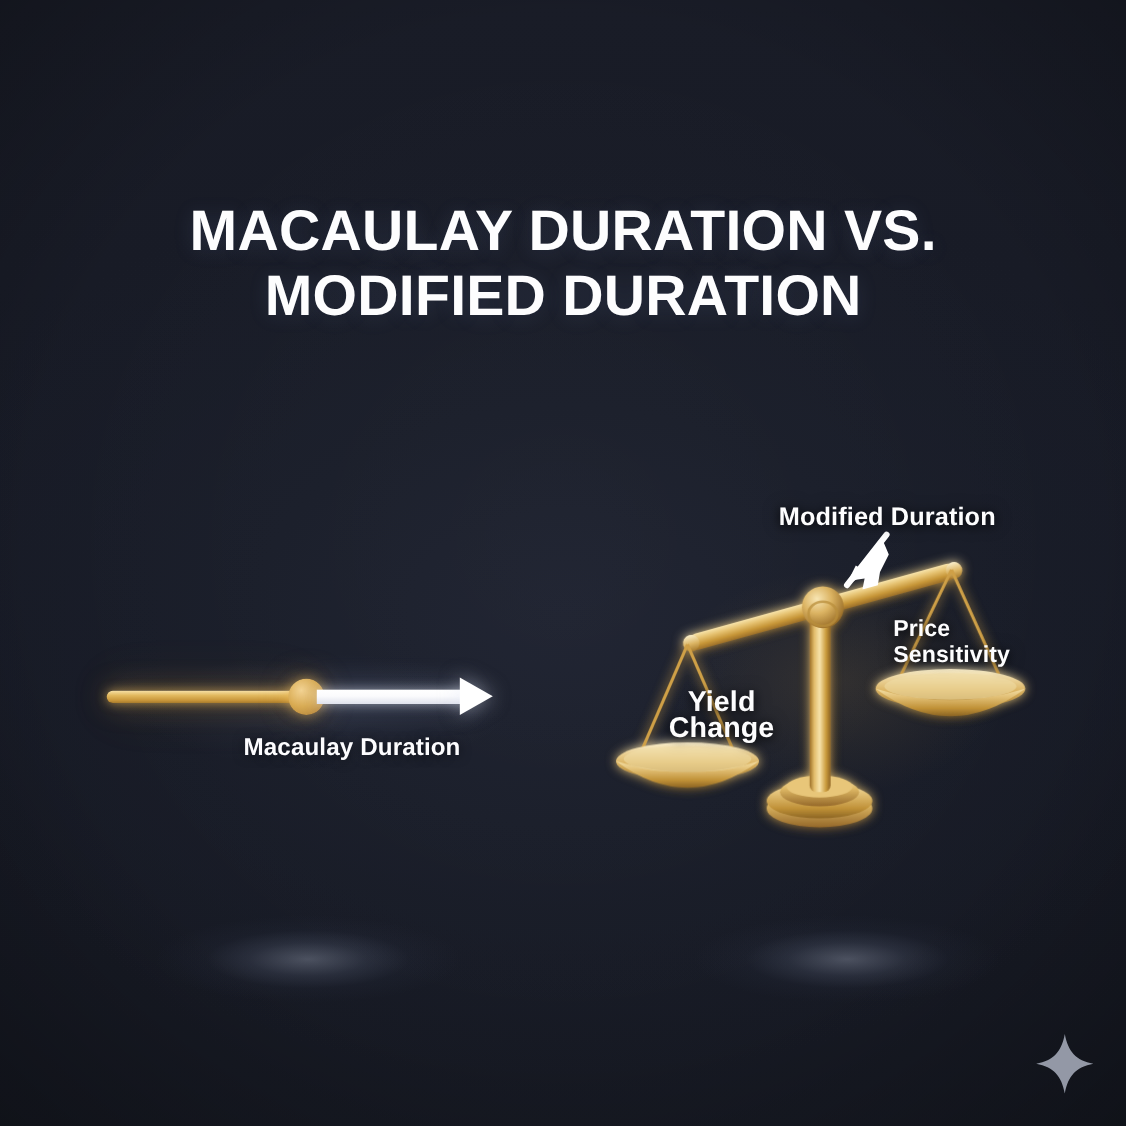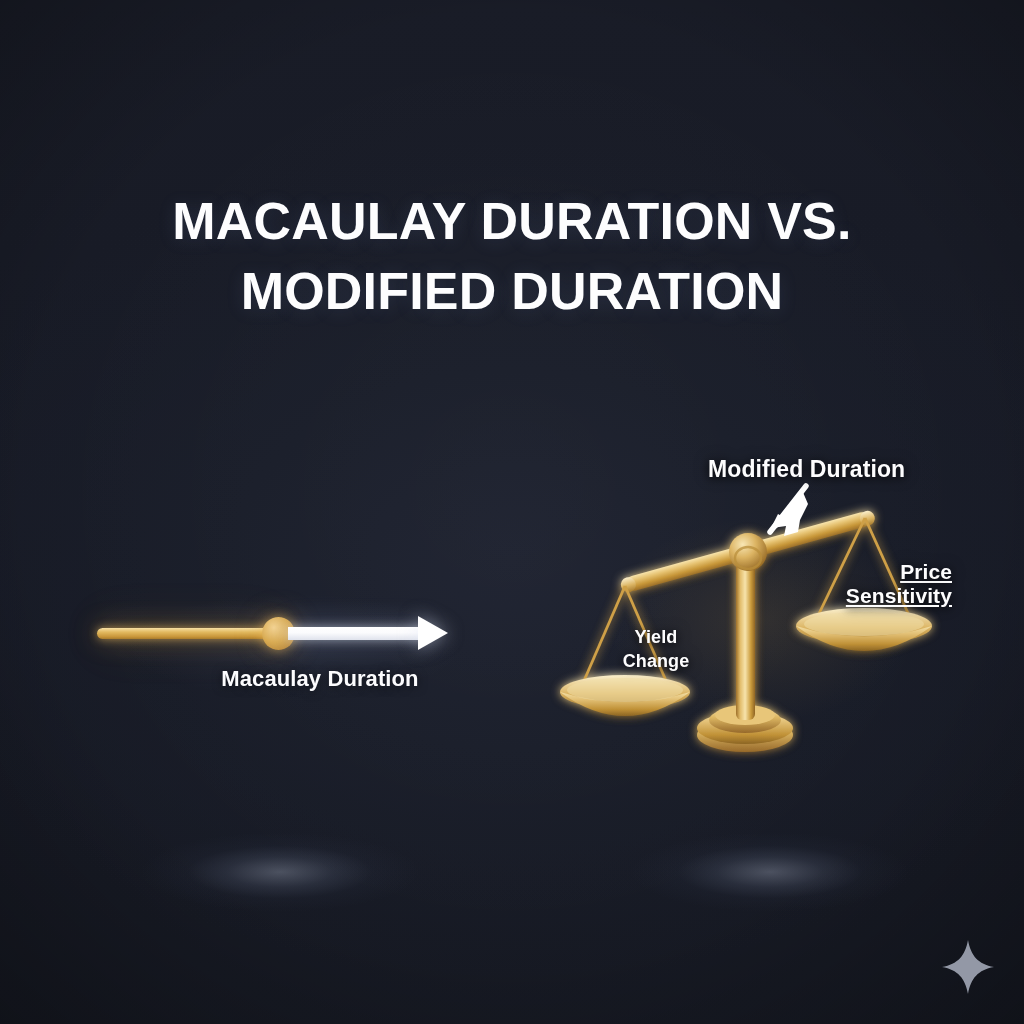--- a/index.html
+++ b/index.html
@@ -38,21 +38,21 @@
     text-align: center;
     color: #fdfdfe;
     font-weight: 700;
     font-size: 52px;
     line-height: 59px;
     letter-spacing: 0.2px;
     text-shadow: 0 2px 18px rgba(120,140,200,0.16);
     padding: 0 60px;
     box-sizing: border-box;
   }
-  .title .tline { display: block; white-space: nowrap; margin-top: 11px; }
+  .title .tline { display: block; white-space: nowrap; }
 
   
   .timeline {
     position: absolute;
     left: 60px;
     top: 556px;
     width: 470px;
     height: 180px;
   }
   .tl-glow {
@@ -149,32 +149,31 @@
     font-weight: 700;
     letter-spacing: 0.1px;
     text-shadow: 0 2px 9px rgba(0,0,0,0.7), 0 0 16px rgba(0,0,0,0.45);
     white-space: nowrap;
   }
   .lbl-modified { left: 168px; top: 16px; font-size: 23px; }
   .lbl-yield {
     left: 52px; top: 185px;
     width: 128px;
     text-align: center;
-    font-size: 18px;
+    font-size: 26px;
     line-height: 24px;
     white-space: normal;
   }
   .lbl-price {
     left: 272px; top: 120px;
     width: 140px;
-    text-align: right;
+    text-align: left;
     font-size: 21px;
     line-height: 24px;
     white-space: normal;
-    text-decoration: underline;
   }
 
   
   .floor-glow {
     position: absolute;
     border-radius: 50%;
     pointer-events: none;
   }
   .floor-left {
     left: 140px; top: 832px;

